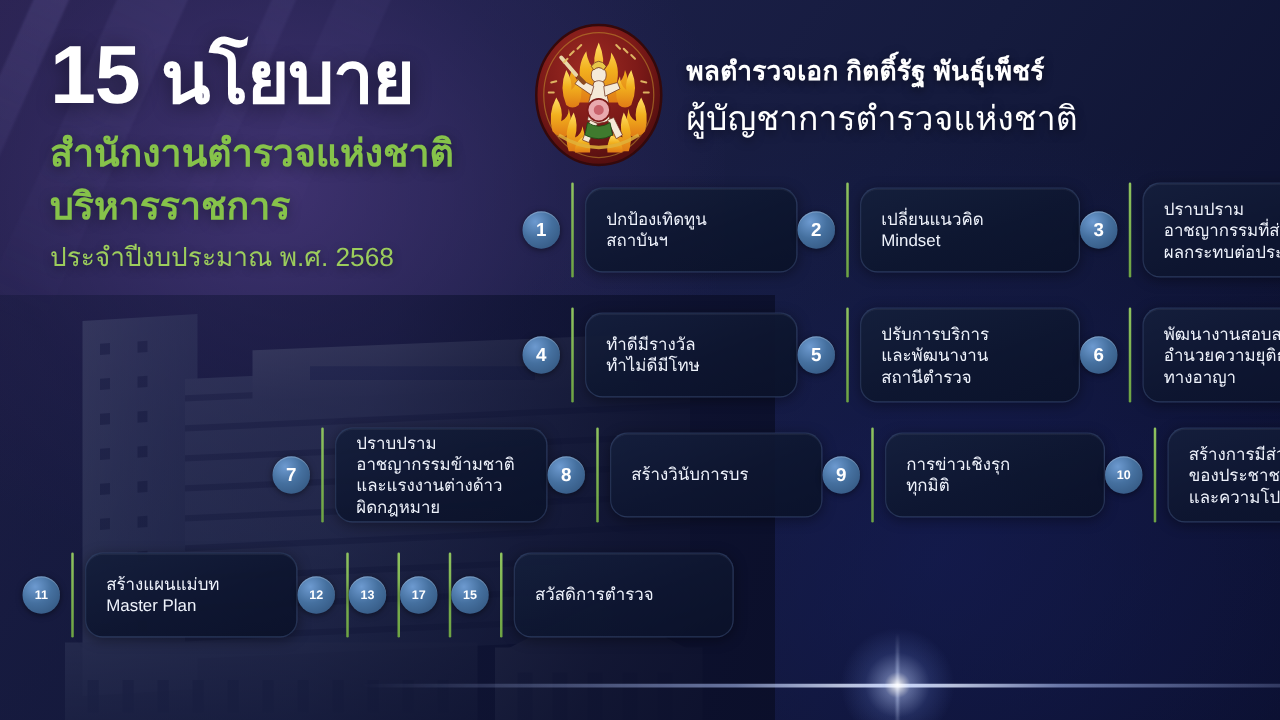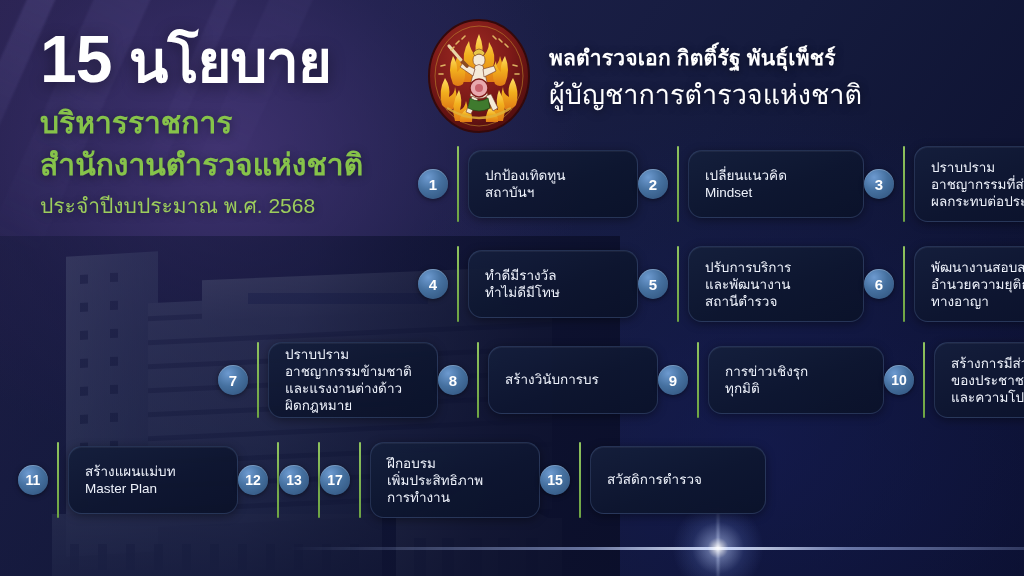--- a/index.html
+++ b/index.html
@@ -150,21 +150,21 @@
   .cell{ display:flex; align-items:center; }
 
   .badge{
     flex:0 0 auto; width:30px; height:30px; border-radius:50%;
     background:radial-gradient(circle at 34% 28%, #6d9ad0 0%, #45709f 45%, #2f5179 100%);
     color:#ffffff; font-size:15px; font-weight:700;
     display:flex; align-items:center; justify-content:center;
     box-shadow:0 1px 5px rgba(0,0,0,.5), inset 0 1px 0 rgba(255,255,255,.22);
     z-index:3; position:relative;
   }
-  .badge.w2{ font-size:14px; }
+  .badge.w2{ font-size:10px; }
 
   .divider{
     flex:0 0 auto; width:2px; align-self:stretch; margin:0 0 0 9px;
     background:linear-gradient(180deg,#8fc35f,#6da343);
     border-radius:2px; z-index:2;
   }
 
   .card{
     margin-left:9px; height:68px; border-radius:14px;
     background:linear-gradient(160deg, rgba(21,31,60,.96) 0%, rgba(14,22,48,.96) 55%, rgba(11,18,42,.96) 100%);
@@ -260,22 +260,22 @@
   <div class="bg-building-fade"></div>
 
   <div class="flare">
     <div class="line"></div>
       <div class="vert"></div>
       <div class="core"></div>
   </div>
 
   <div class="title-block">
     <div class="t-15"><span>15</span>&nbsp;<span class="thword">นโยบาย</span></div>
+    <div class="t-green">สำนักงานตำรวจแห่งชาติ</div>
     <div class="t-green">บริหารราชการ</div>
-    <div class="t-green">สำนักงานตำรวจแห่งชาติ</div>
     <div class="t-year">ประจำปีงบประมาณ พ.ศ. 2568</div>
   </div>
 
   <div class="header">
     <div class="emblem">
       <svg width="108" height="120" viewBox="0 0 108 120">
         <defs>
           <radialGradient id="seal" cx="42%" cy="32%" r="72%">
             <stop offset="0%" stop-color="#9e2b23"></stop>
             <stop offset="55%" stop-color="#7d1a18"></stop>
@@ -452,25 +452,20 @@
         <div class="badge w2">12</div>
         <div class="divider"></div>
       </div>
       <div class="cell">
         <div class="badge w2">13</div>
         <div class="divider"></div>
       </div>
       <div class="cell">
         <div class="badge w2">17</div>
         <div class="divider"></div>
-        <div class="card w-170 tall">
-          <div class="txt">ฝึกอบรม
-เพิ่มประสิทธิภาพ
-การทำงาน</div>
-        </div>
       </div>
       <div class="cell">
         <div class="badge w2">15</div>
         <div class="divider"></div>
         <div class="card w-176">
           <div class="txt">สวัสดิการตำรวจ</div>
         </div>
       </div>
     </div>
 

